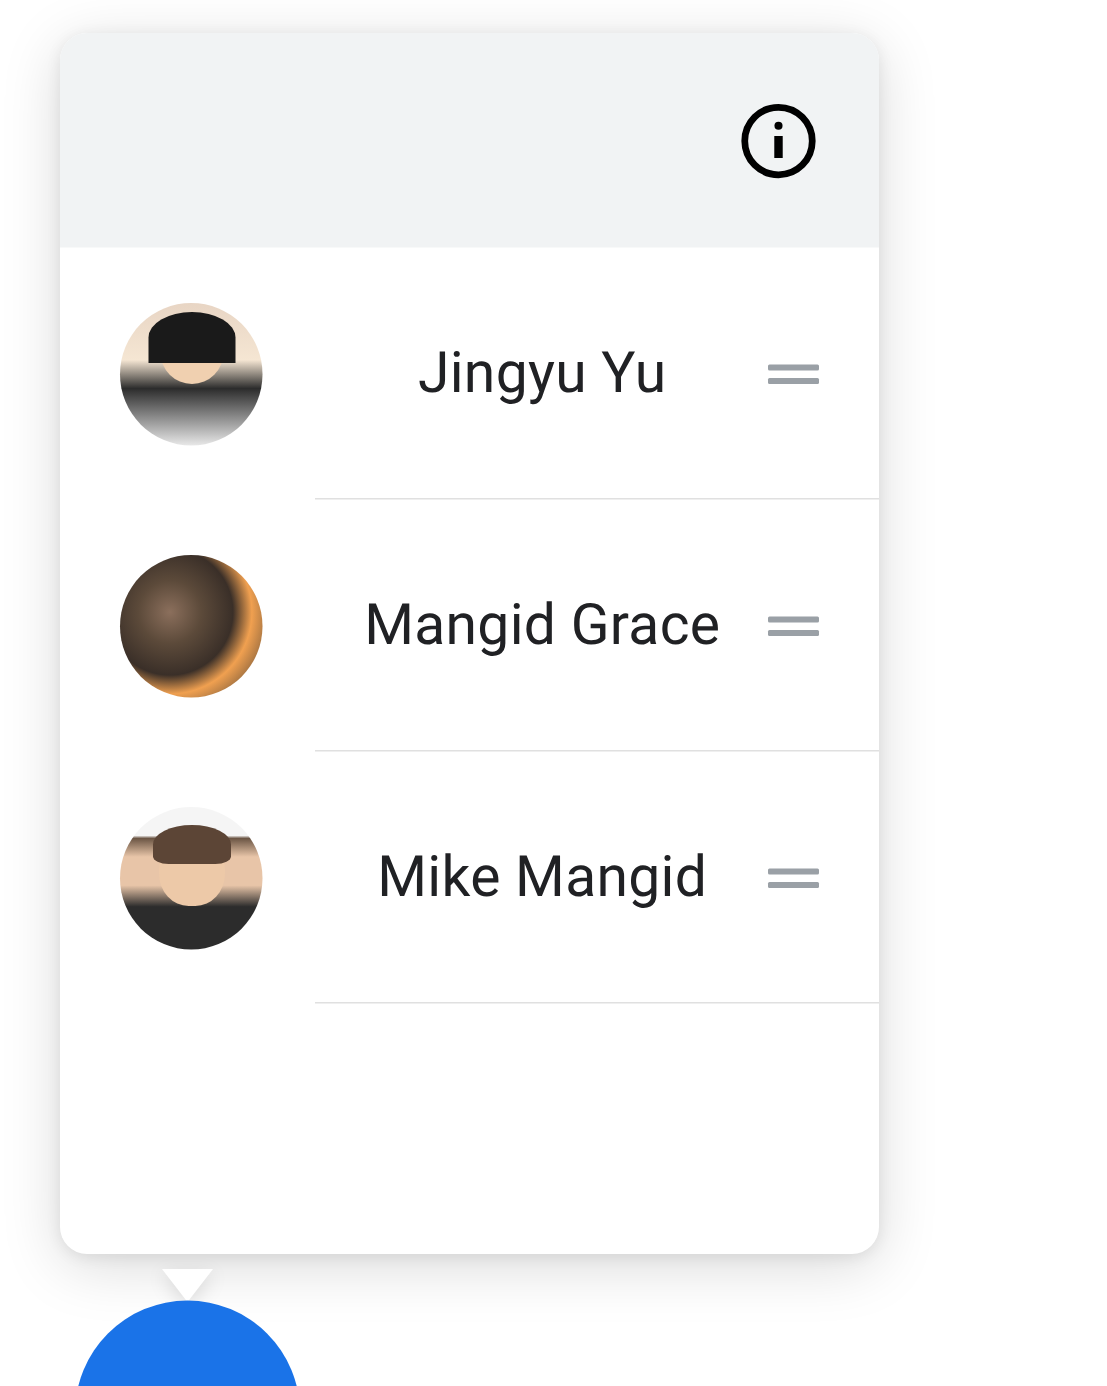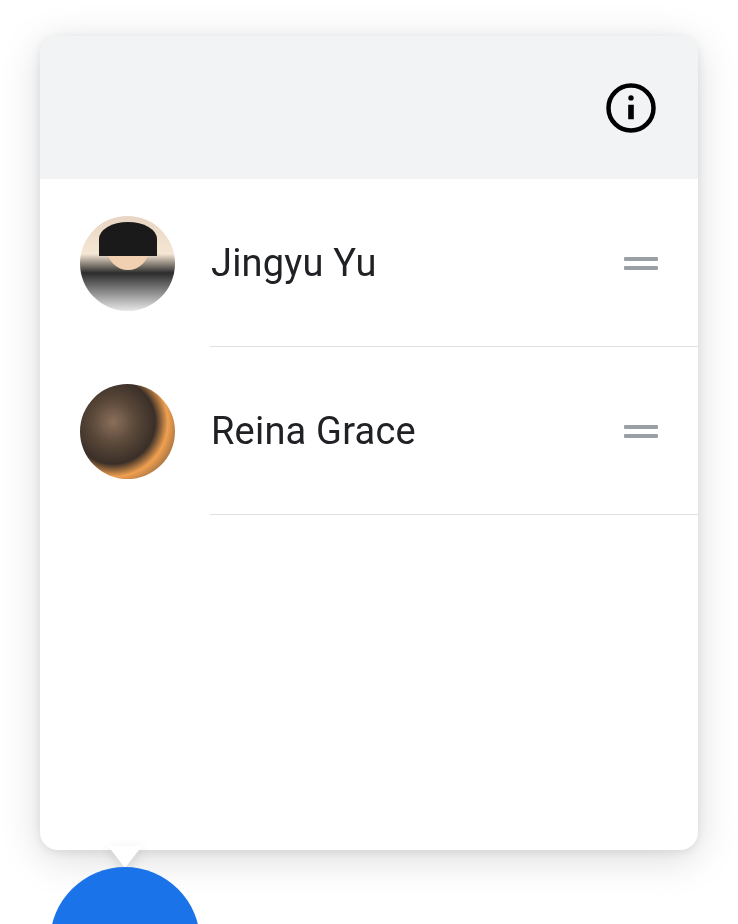--- a/index.html
+++ b/index.html
@@ -13,27 +13,28 @@
       background: #ffffff;
       width: 738px;
       height: 924px;
       position: relative;
       overflow: hidden;
     }
     
     .popup-card {
       position: absolute;
       left: 40px;
-      top: 36px;
-      width: 658px;
+      top: 22px;
+      width: 546px;
       height: 814px;
       background: #ffffff;
       border-radius: 18px;
       box-shadow: 0 8px 40px rgba(0,0,0,0.15), 0 2px 10px rgba(0,0,0,0.08);
       overflow: hidden;
+      text-align: center;
     }
     
     .card-header {
       height: 143px;
       background: #f1f3f4;
       display: flex;
       align-items: center;
       justify-content: flex-end;
       padding-right: 40px;
     }
@@ -219,28 +220,37 @@
       <div class="item-label">Jingyu Yu</div>
       <div class="drag-handle">
         <div class="drag-handle-line"></div>
         <div class="drag-handle-line"></div>
       </div>
       <div class="list-item-divider"></div>
     </div>
 
     <div class="list-item">
       <div class="avatar avatar-2"></div>
-      <div class="item-label">Reina Grace</div>
+      <div class="item-label">Mangid Grace</div>
       <div class="drag-handle">
         <div class="drag-handle-line"></div>
         <div class="drag-handle-line"></div>
       </div>
       <div class="list-item-divider"></div>
     </div>
 
+    <div class="list-item">
+      <div class="avatar avatar-3"></div>
+      <div class="item-label">Mike Mangid</div>
+      <div class="drag-handle">
+        <div class="drag-handle-line"></div>
+        <div class="drag-handle-line"></div>
+      </div>
+      <div class="list-item-divider"></div>
+    </div>
 
 
   </div>
 
 </div>
 
 <div class="popup-pointer"></div>
 
 <button class="fab-button"></button>
 

